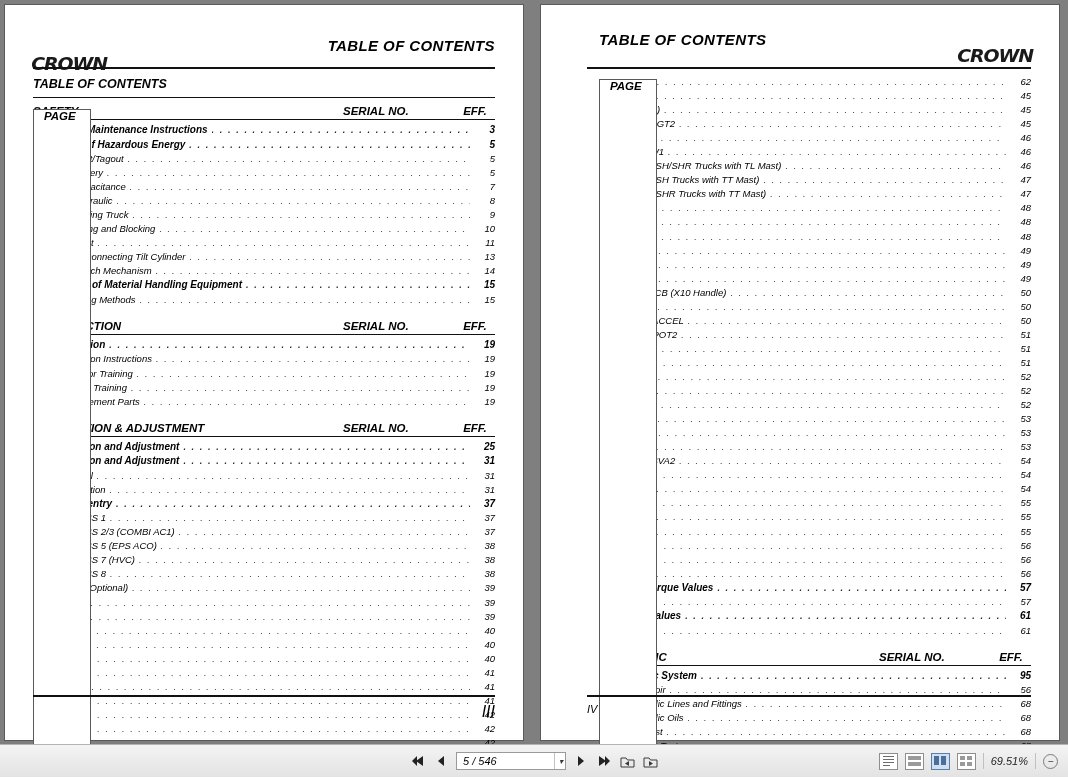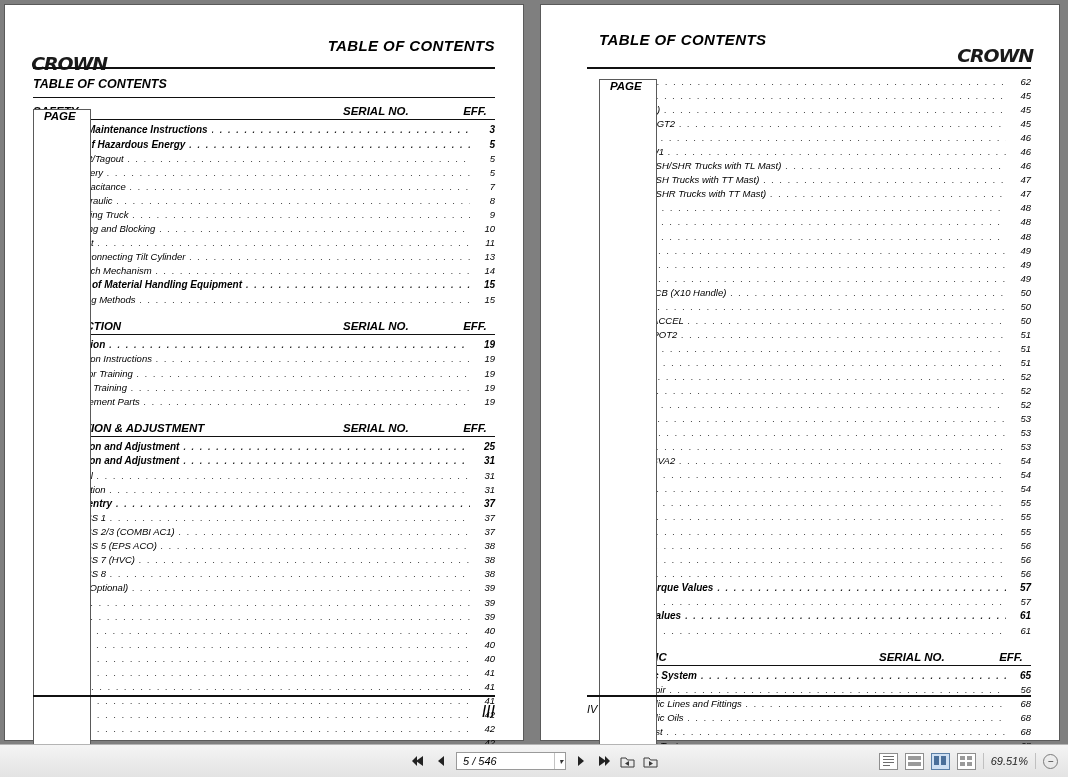--- a/index.html
+++ b/index.html
@@ -583,21 +583,21 @@
               <span class="name">HYDRAULIC</span>
               <span class="sp"></span>
               <span class="page">PAGE</span>
               <span class="serial">SERIAL NO.</span>
               <span class="eff">EFF.</span>
             </div>
             <div class="sec-rule"></div>
             <div class="row i1 b">
               <span class="lbl">Hydraulic System</span>
               <span class="dots">. . . . . . . . . . . . . . . . . . . . . . . . . . . . . . . . . . . . . . . . . . . . . . . . . . . . . . . . . . . . . . . . . . . . . . . . . . . . . . . . . . . . . . . . . . . . . . . . . . . . . . . . . . . . . . . . . . . . . . . . </span>
-              <span class="pg">65</span>
+              <span class="pg">95</span>
             </div>
             <div class="row i2">
               <span class="lbl">Reservoir</span>
               <span class="dots">. . . . . . . . . . . . . . . . . . . . . . . . . . . . . . . . . . . . . . . . . . . . . . . . . . . . . . . . . . . . . . . . . . . . . . . . . . . . . . . . . . . . . . . . . . . . . . . . . . . . . . . . . . . . . . . . . . . . . . . . </span>
               <span class="pg">56</span>
             </div>
             <div class="row i2">
               <span class="lbl">Hydraulic Lines and Fittings</span>
               <span class="dots">. . . . . . . . . . . . . . . . . . . . . . . . . . . . . . . . . . . . . . . . . . . . . . . . . . . . . . . . . . . . . . . . . . . . . . . . . . . . . . . . . . . . . . . . . . . . . . . . . . . . . . . . . . . . . . . . . . . . . . . . </span>
               <span class="pg">68</span>

